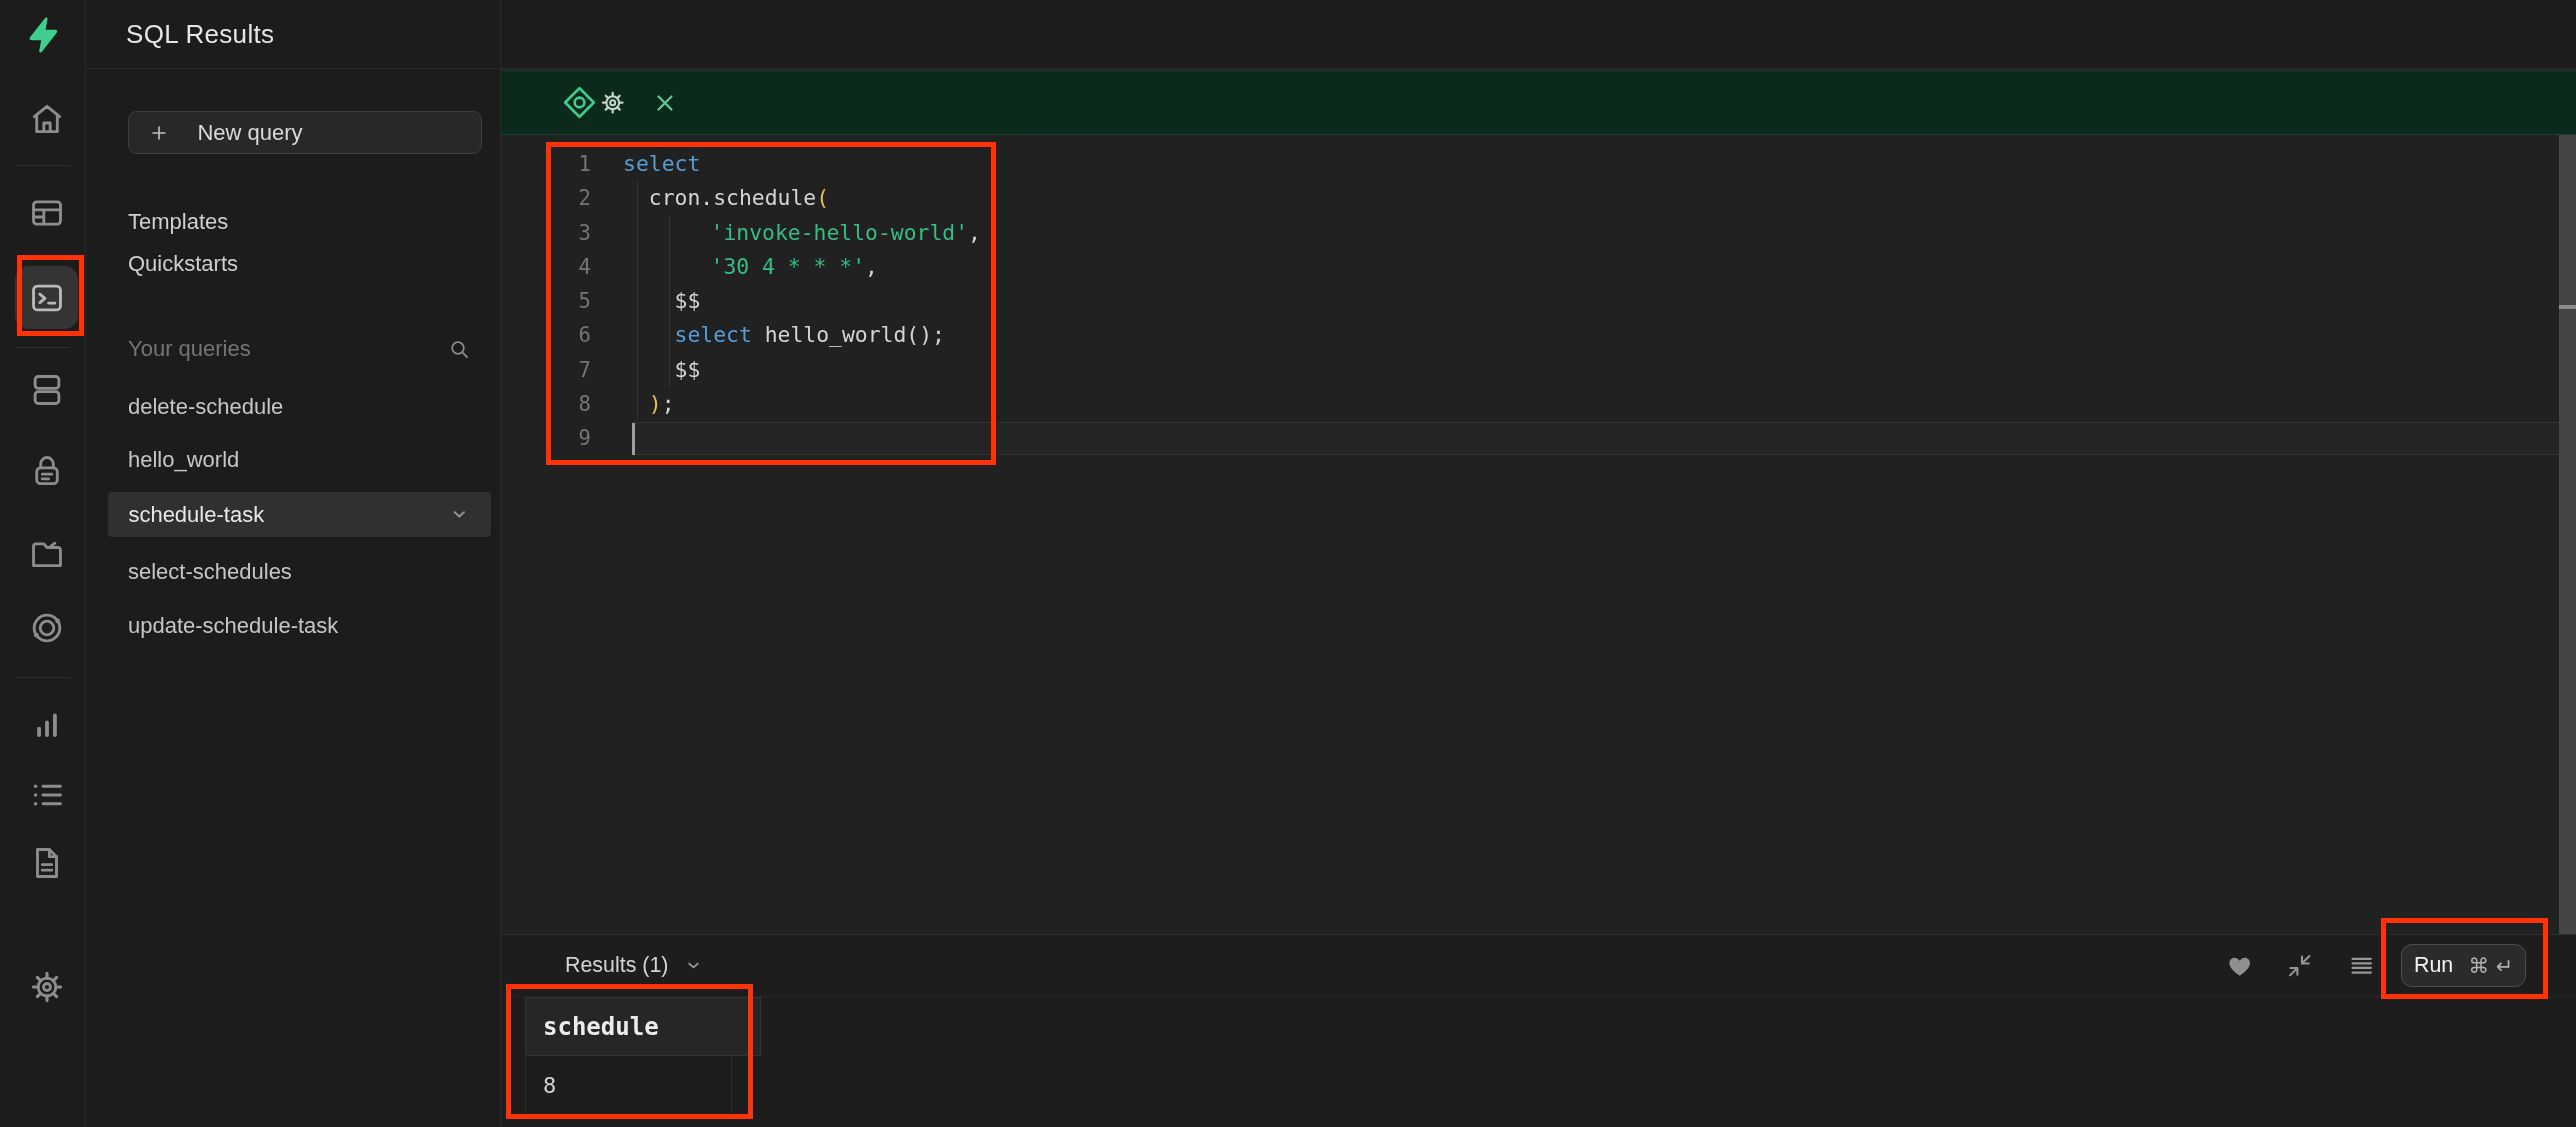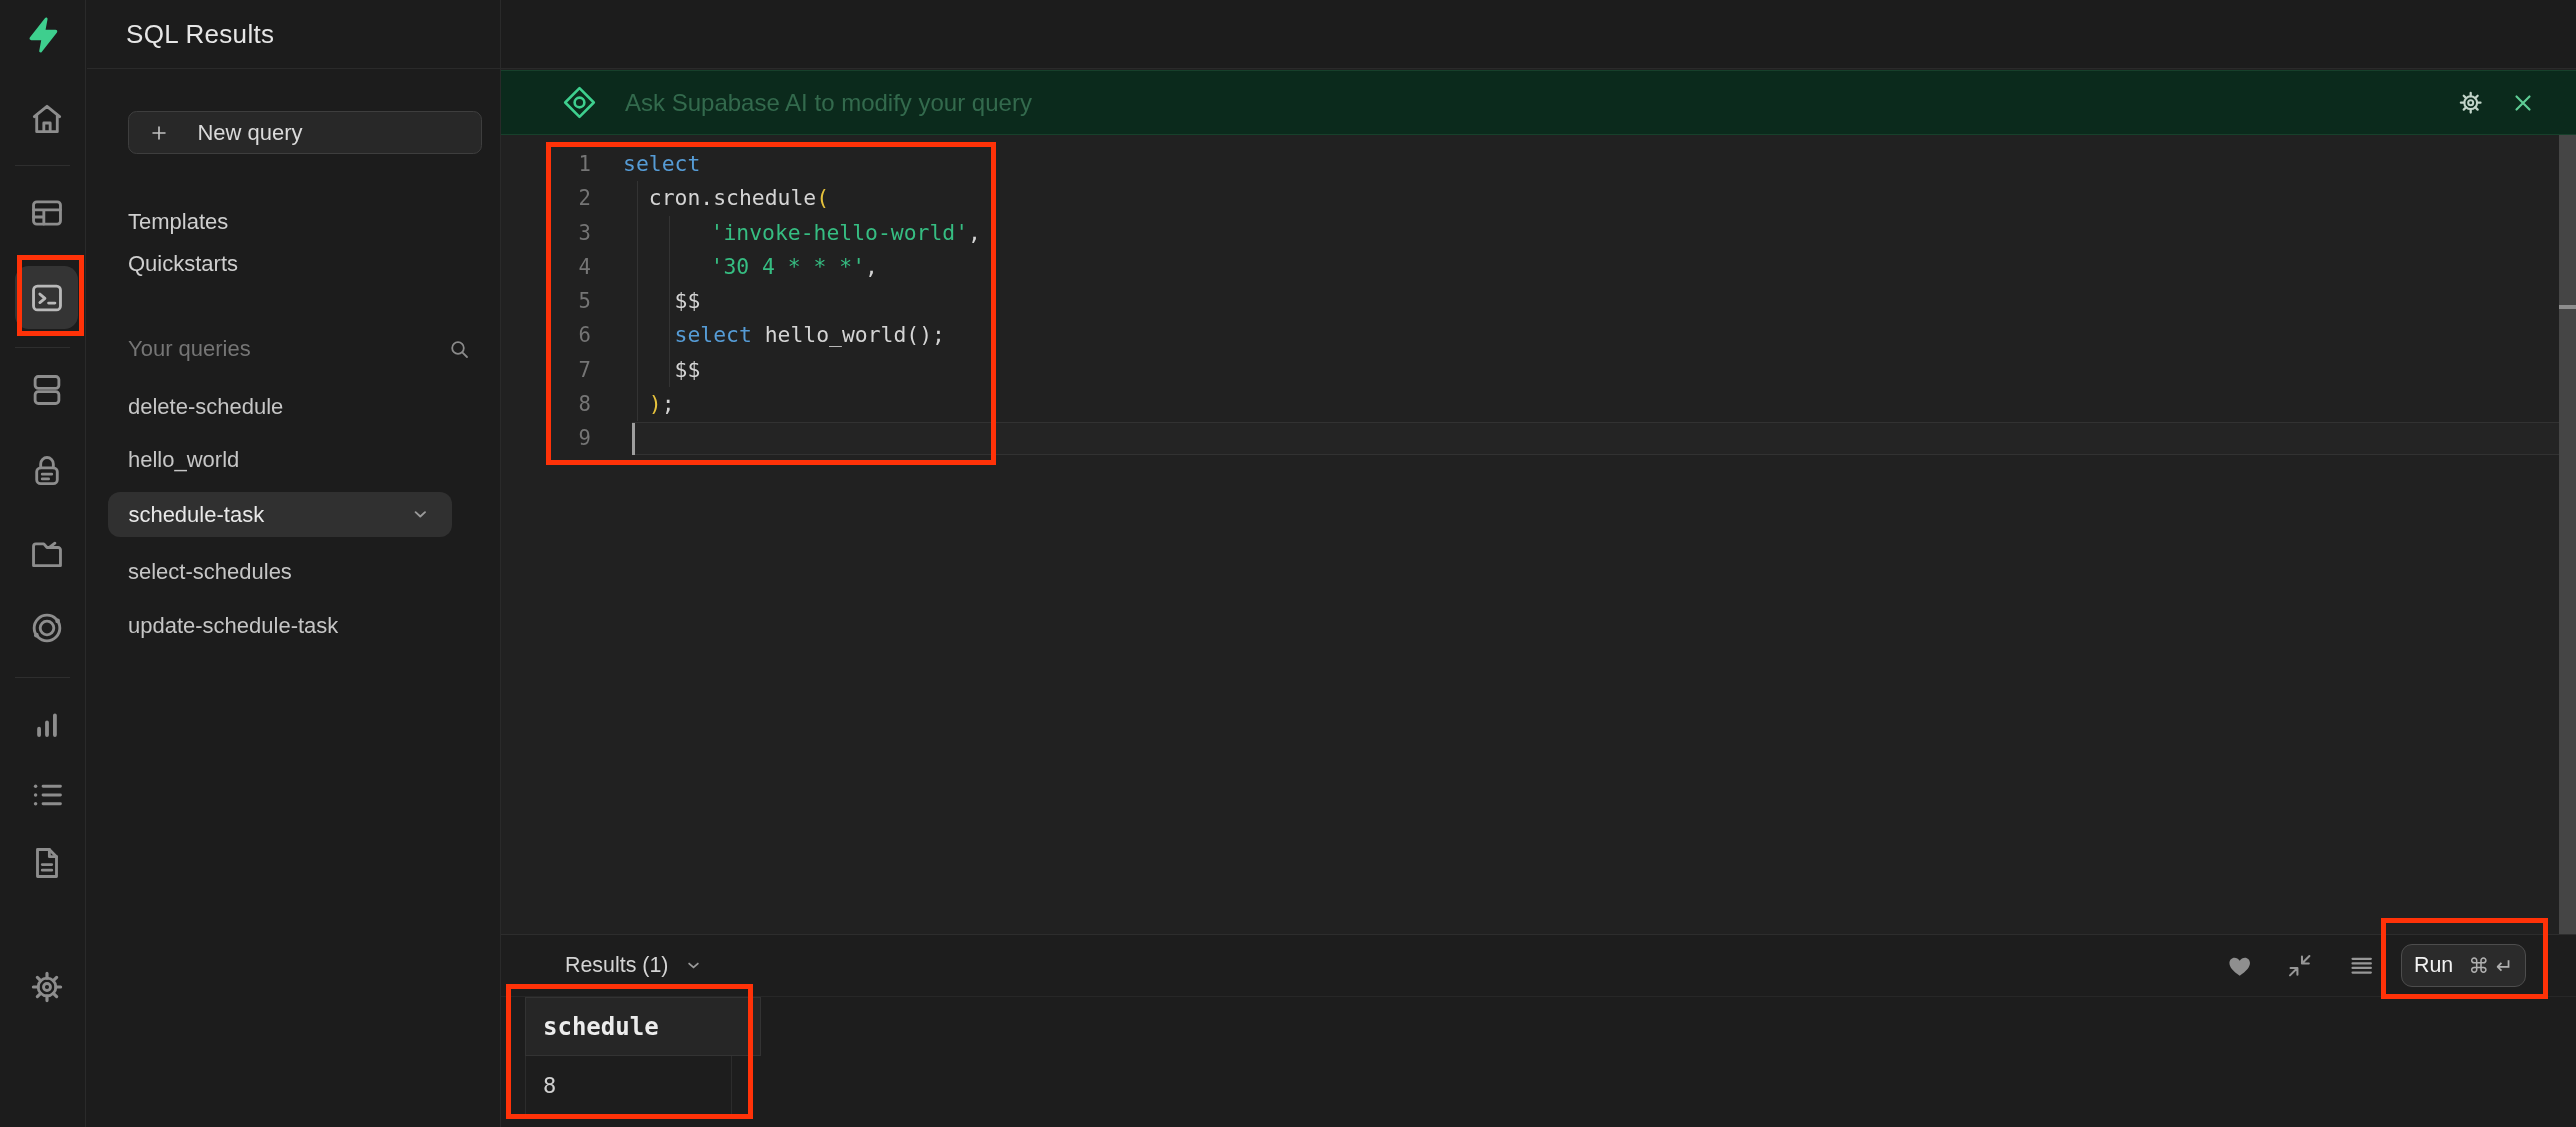--- a/index.html
+++ b/index.html
@@ -29,21 +29,21 @@
                   background:#282828; border:1.7px solid #3e3e3e; display:flex; align-items:center;
                   cursor:pointer; }
   .newquery-btn .plus { width:22px; height:22px; color:#c0c0c0; margin-left:19px; }
   .newquery-btn span { margin-left:27.4px; font-size:22px; color:#dadada; }
   .side-link { position:absolute; left:41px; font-size:22px; color:#cfcfcf; cursor:pointer; }
   .yourqueries-row { position:absolute; left:41px; top:336px; width:343px; display:flex;
                      justify-content:space-between; align-items:center; }
   .yourqueries-label { font-size:22px; color:#757575; }
   .search-icon { width:24px; height:24px; color:#8a8a8a; cursor:pointer; }
   .query-item { position:absolute; left:41px; font-size:22px; color:#c6c6c6; cursor:pointer; }
-  .query-pill { position:absolute; left:21.4px; top:492px; width:344px; height:45px; border-radius:12px;
+  .query-pill { position:absolute; left:21.4px; top:492px; width:383px; height:45px; border-radius:4px;
                 background:#303030; display:flex; align-items:center; justify-content:space-between;
                 cursor:pointer; }
   .query-pill .label { margin-left:20px; font-size:22px; color:#e8e8e8; }
   .query-pill .chev { width:20.6px; height:20.6px; color:#9a9a9a; margin-right:22px; }
 
   
   .main { position:absolute; left:501px; top:0; width:2075px; height:1128px; background:#212121; }
   .main-header { position:absolute; left:0; top:0; width:100%; height:69px; background:#1c1c1c;
                  border-bottom:1.7px solid #2a2a2a; }
   .ai-banner { position:absolute; left:0; top:70px; width:100%; height:65px; background:#0b2a1c;
@@ -219,21 +219,20 @@
   </aside>
 
   <main class="main">
     <div class="main-header"></div>
 
     <div class="ai-banner">
       <div class="diamond"><svg viewBox="0 0 24 24" fill="none" stroke="currentColor" stroke-width="1.6" stroke-linecap="round" stroke-linejoin="round" width="100%" height="100%">
             <path d="M12 3.2 20.8 12 12 20.8 3.2 12z"></path>
             <circle cx="12" cy="12" r="3"></circle>
           </svg></div>
-      <div class="ph">Ask Supabase AI to modify your query</div>
       <div class="gear"><svg viewBox="0 0 24 24" fill="none" stroke="currentColor" stroke-width="1.8" stroke-linecap="round" stroke-linejoin="round" width="100%" height="100%">
             <circle cx="12" cy="12" r="5.6"></circle>
             <circle cx="12" cy="12" r="2.2"></circle>
             <path d="M12 6.4V3.4M12 20.6v-3M17.6 12h3M3.4 12h3M16 8l2.1-2.1M5.9 18.1 8 16M16 16l2.1 2.1M5.9 5.9 8 8" stroke-width="2"></path>
           </svg></div>
       <div class="close"><svg viewBox="0 0 24 24" fill="none" stroke="currentColor" stroke-width="2" stroke-linecap="round" stroke-linejoin="round" width="100%" height="100%">
             <path d="M6 6l12 12M18 6 6 18"></path>
           </svg></div>
     </div>
 

